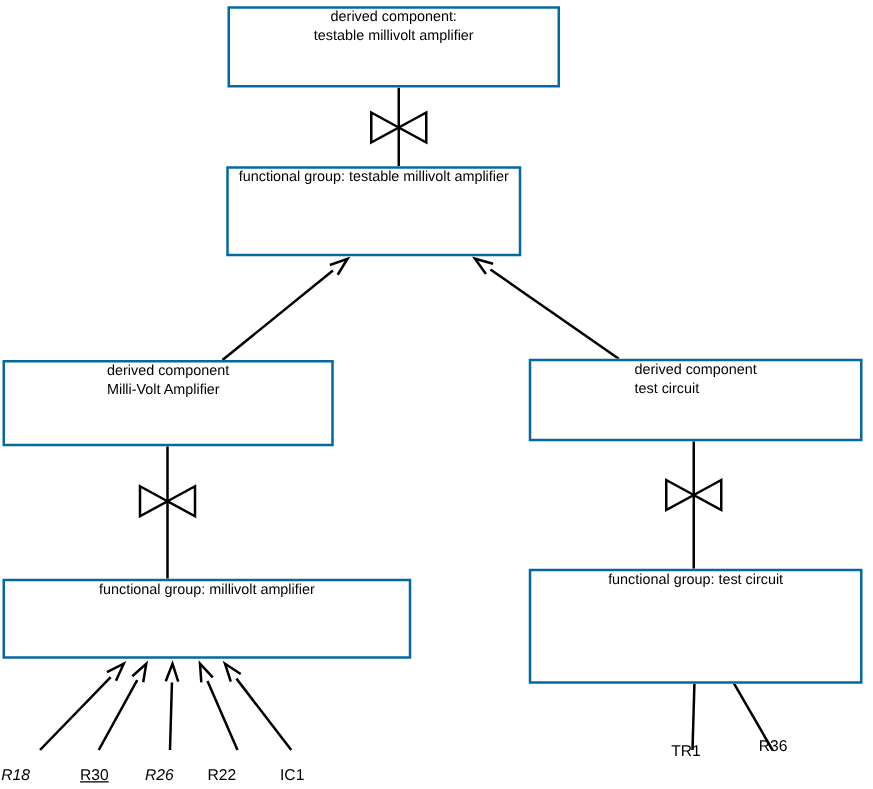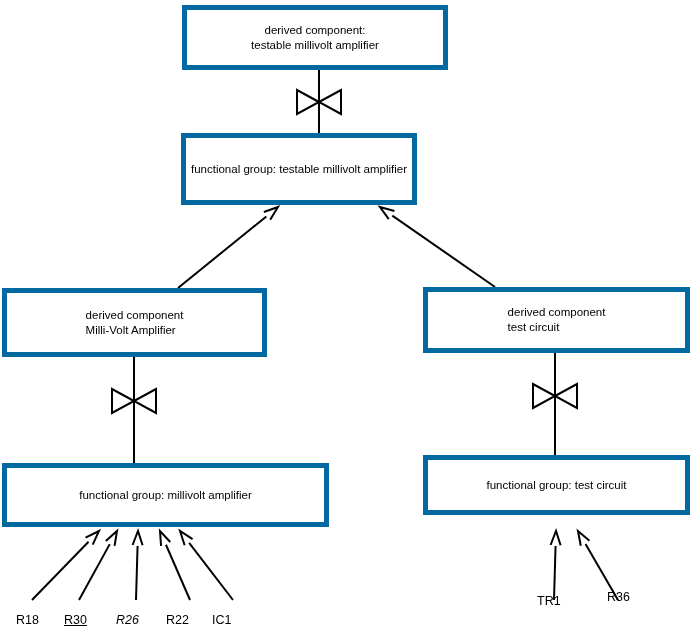--- a/index.html
+++ b/index.html
@@ -18,24 +18,24 @@
   svg.layer {
     position: absolute;
     left: 0;
     top: 0;
     width: 698px;
     height: 631px;
   }
   .box {
     position: absolute;
     box-sizing: border-box;
-    border: 5px solid #0369a1;
+    border: 2px solid #0369a1;
     background: #ffffff;
     display: flex;
-    align-items: center;
+    align-items: flex-start;
     justify-content: center;
     z-index: 2;
   }
   .box-text {
     font-size: 11.5px;
     line-height: 15px;
     color: #000000;
     white-space: pre-line;
     text-align: left;
   }
@@ -101,26 +101,26 @@
         <div class="box-text">derived component
 Milli-Volt Amplifier</div>
       </div>
       <div class="box" style="left: 423px; top: 287px; width: 267px; height: 66px;">
         <div class="box-text">derived component
 test circuit</div>
       </div>
       <div class="box" style="left: 2px; top: 463px; width: 327px; height: 64px;">
         <div class="box-text">functional group: millivolt amplifier</div>
       </div>
-      <div class="box" style="left: 423px; top: 455px; width: 267px; height: 60px;">
+      <div class="box" style="left: 423px; top: 455px; width: 267px; height: 92px;">
         <div class="box-text">functional group: test circuit</div>
       </div>
     </div>
   <div id="leaf-labels">
-      <div class="leaf-label" style="left: 16px; top: 613px;">R18</div>
+      <div class="leaf-label" style="left: 1px; top: 613px; font-style: italic;">R18</div>
       <div class="leaf-label" style="left: 64px; top: 613px; text-decoration: underline;">R30</div>
       <div class="leaf-label" style="left: 116px; top: 613px; font-style: italic;">R26</div>
       <div class="leaf-label" style="left: 166px; top: 613px;">R22</div>
-      <div class="leaf-label" style="left: 212px; top: 613px;">IC1</div>
+      <div class="leaf-label" style="left: 224px; top: 613px;">IC1</div>
       <div class="leaf-label" style="left: 537px; top: 594px;">TR1</div>
       <div class="leaf-label" style="left: 607px; top: 590px;">R36</div>
     </div>
 </div>
 
 </body></html>

